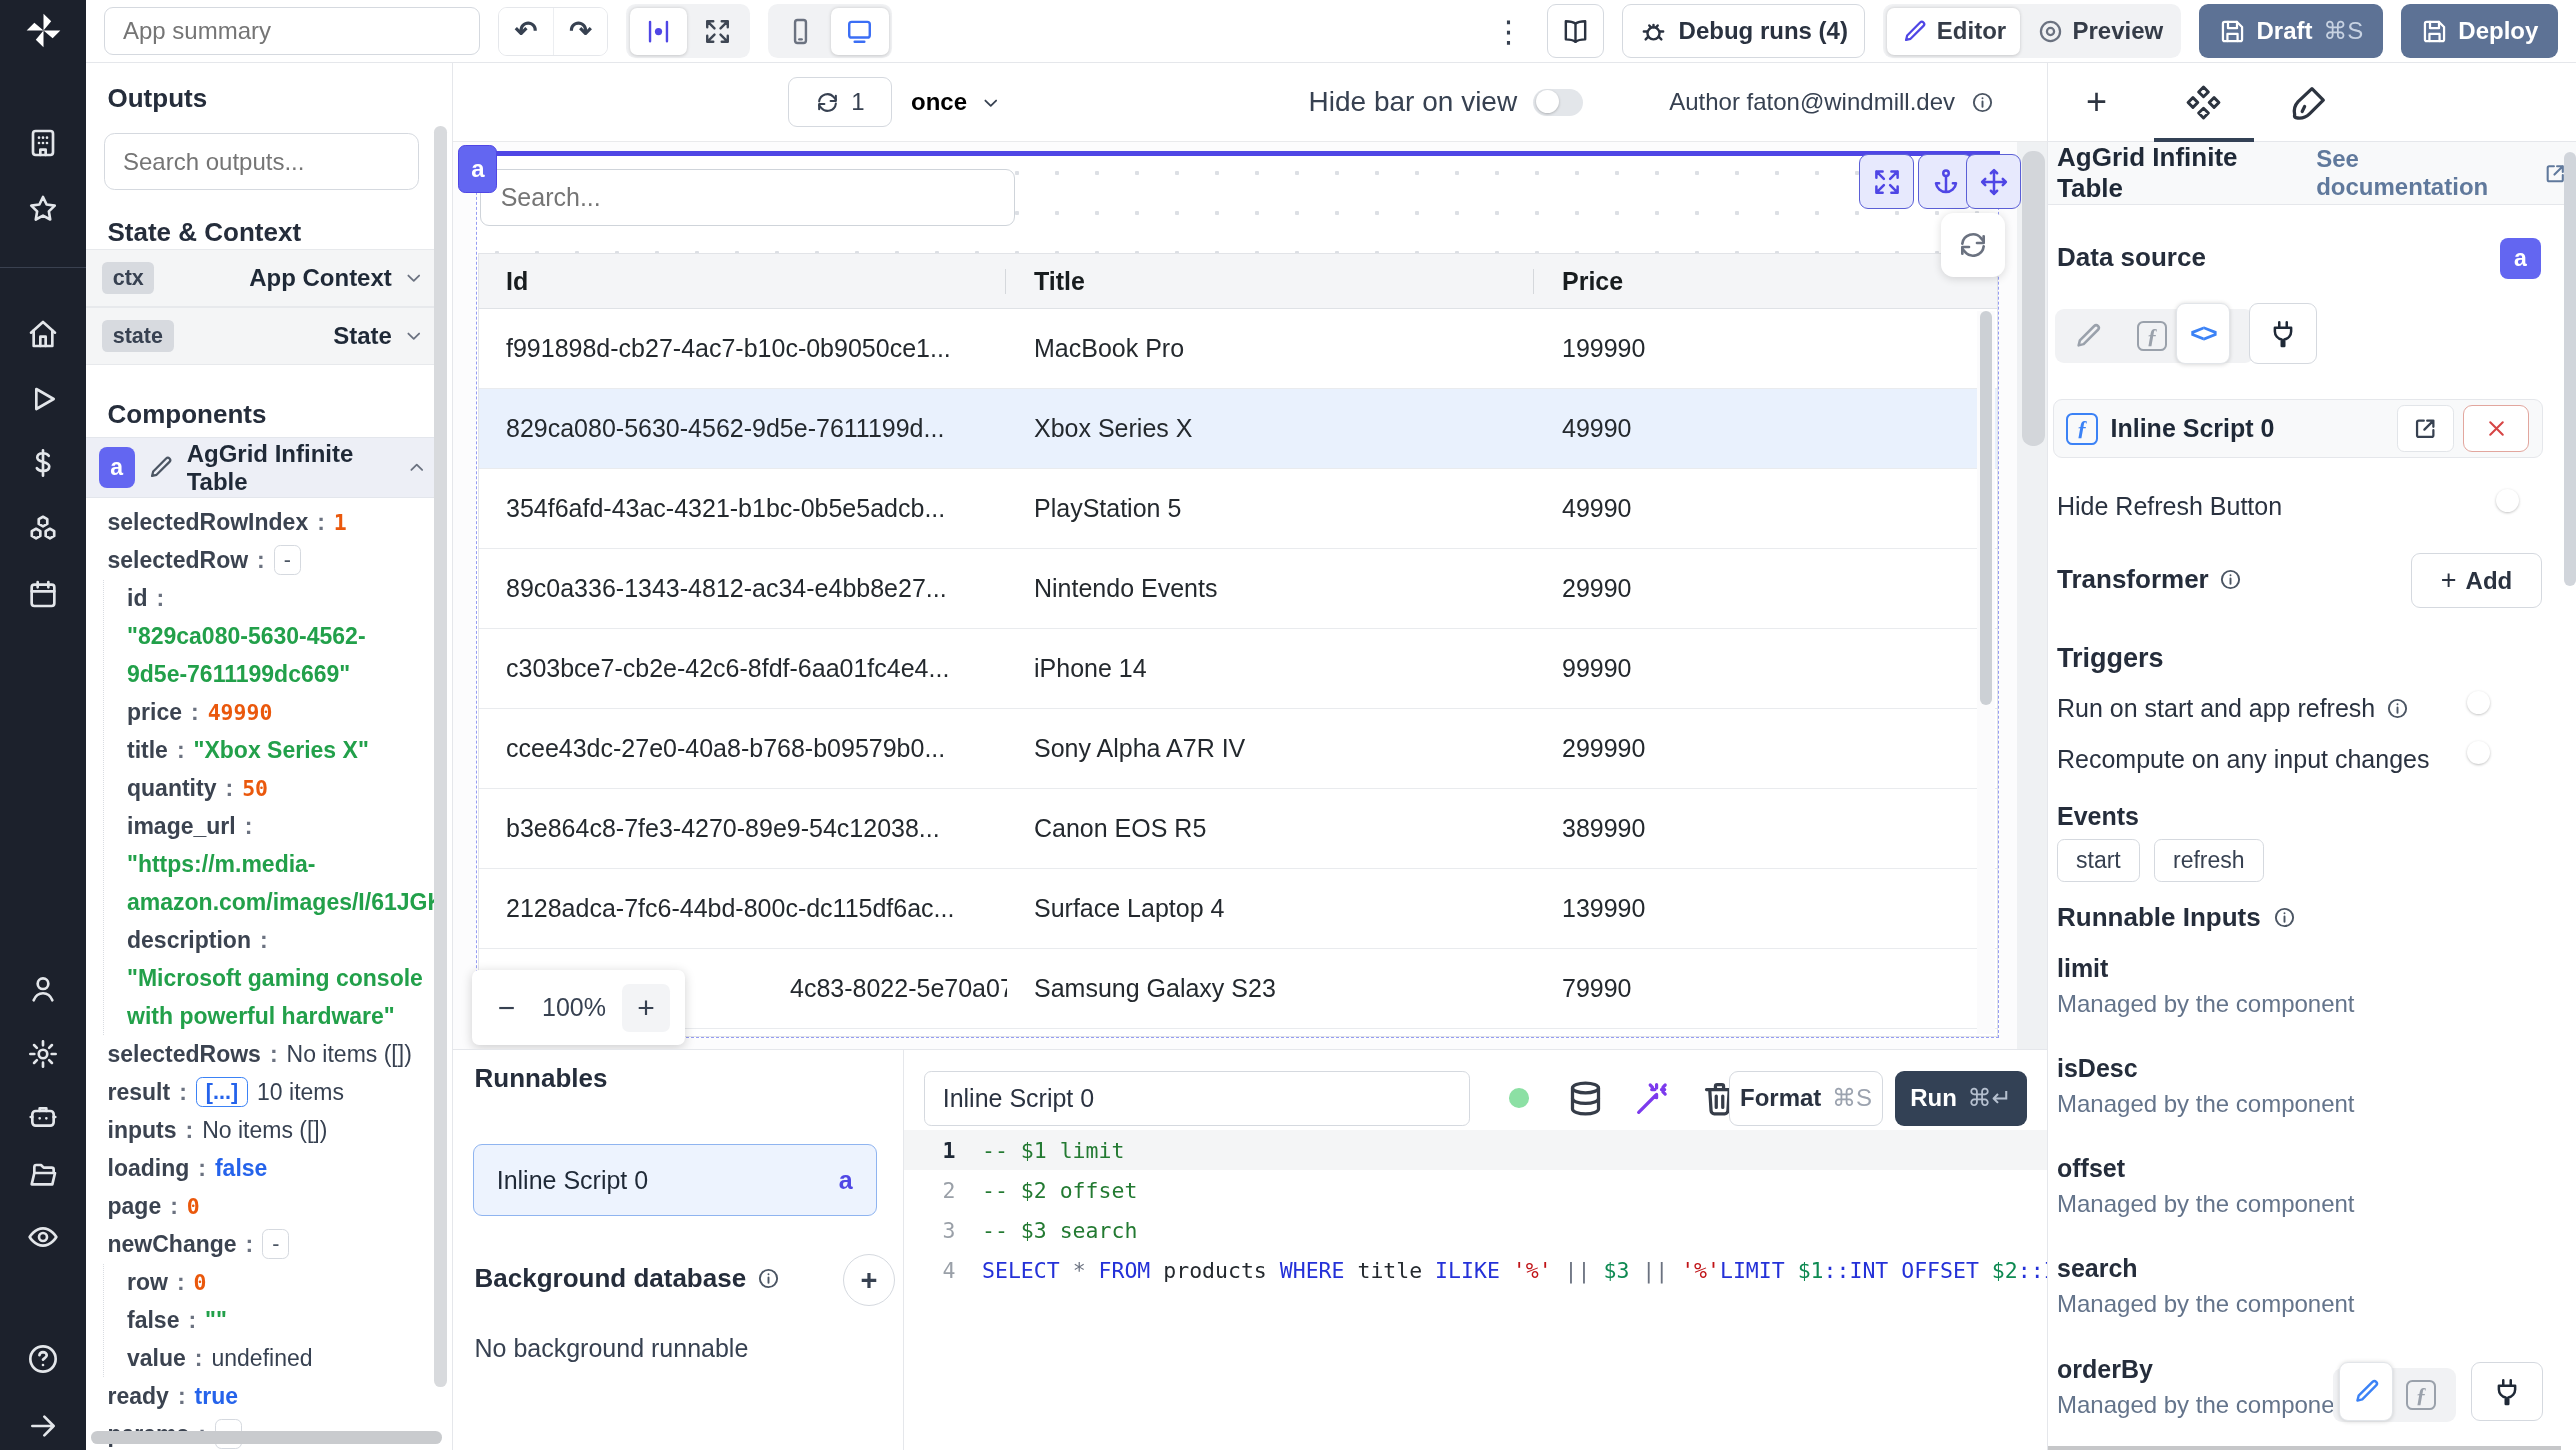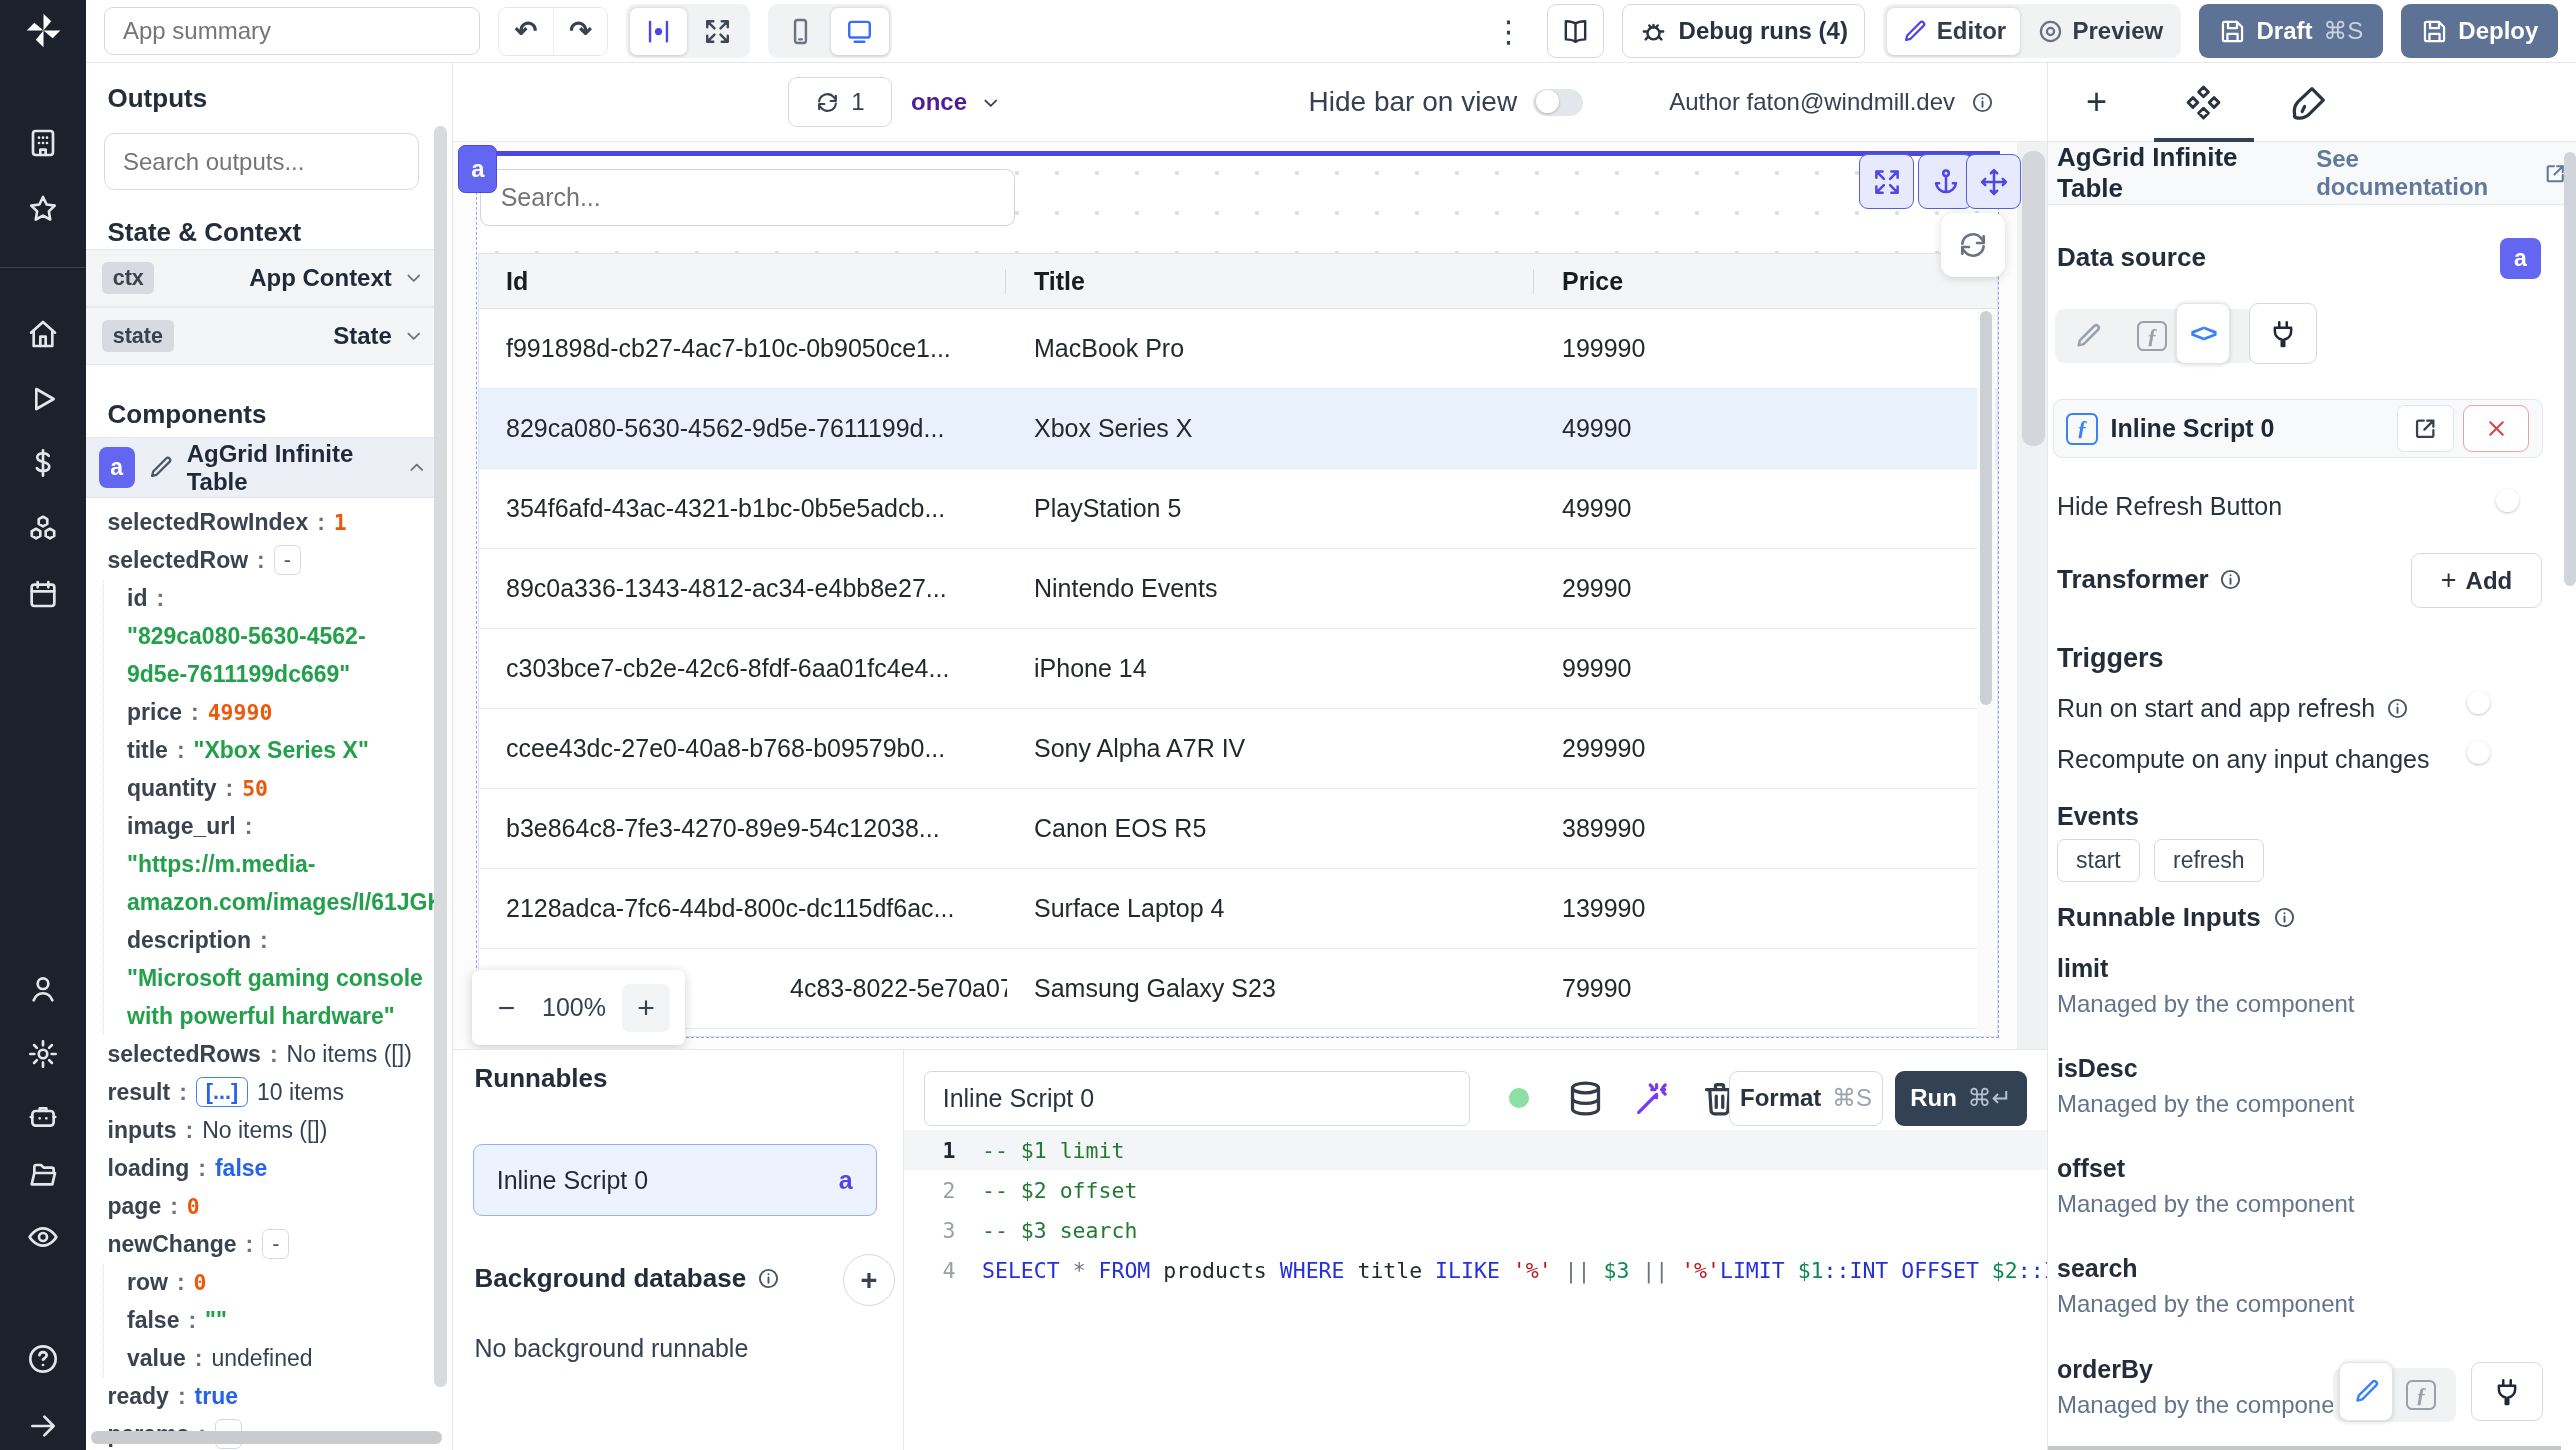--- a/index.html
+++ b/index.html
@@ -54,21 +54,21 @@
   .tv.plain{color:#374151;font-weight:400}
   .tbox{border:0.9px solid #d5d9df;border-radius:6.3px;padding:0 9px;height:30px;display:inline-flex;align-items:center;font-size:21.5px;color:#4b5563;background:#fff}
   .tbox.blue{border-color:#3b82f6;color:#2563eb;font-weight:700}
   .vscroll{position:absolute;border-radius:6.3px;background:#d8dadd}
   .hscroll{position:absolute;border-radius:6.3px;background:#c9cbce}
 
   
   #canvas{left:453px;top:63px;width:1595px;height:987px;background:#fcfcfd;z-index:10}
   #canvas-toolbar{position:absolute;left:0;top:0;width:1595px;height:79px;background:#fff;border-bottom:0.9px solid #e9eaec;display:flex;align-items:center}
   #refresh-count{position:absolute;left:335px;top:14.3px;width:104px;height:50px;border:0.9px solid #d5d9df;border-radius:9px;background:#fff;display:flex;align-items:center;justify-content:center;gap:10.7px;font-size:24px;color:#374151;cursor:pointer}
-  #schedule-dd{position:absolute;left:458px;top:14.3px;height:50px;display:flex;align-items:center;gap:12.5px;font-size:24px;font-weight:600;color:#4c1d95;cursor:pointer}
+  #schedule-dd{position:absolute;left:458px;top:14.3px;height:50px;display:flex;align-items:center;gap:12.5px;font-size:24px;font-weight:600;color:#000000;cursor:pointer}
   .toggle{width:50px;height:27px;border-radius:14.3px;background:#e3e6ea;position:relative;flex:none;cursor:pointer}
   .toggle .knob{position:absolute;left:2.7px;top:1.8px;width:23px;height:23px;border-radius:50%;background:#fff;box-shadow:0 0.9px 2.7px rgba(0,0,0,.25)}
   .toggle.on{background:#3b72f0}
   .toggle.on .knob{left:auto;right:2.7px}
   #dots-bg{position:absolute;left:23px;top:89px;width:1523px;height:886px;background:#fff;background-image:radial-gradient(circle,#dcdfe4 2px,transparent 2.5px);background-size:40px 40px;border:1.8px dashed #969df3}
   #dots-bg::before{content:'';position:absolute;left:-1.8px;right:-1.8px;top:-1.8px;height:4.5px;background:#4f46e5}
   #comp-a-badge{position:absolute;left:5.4px;top:82px;width:39px;height:48px;background:#6366f1;border:0.9px solid #4f46e5;border-radius:7.2px;color:#fff;font-size:24px;font-weight:700;display:flex;align-items:center;justify-content:center;z-index:6}
   #grid-search{position:absolute;left:27px;top:106px;width:535px;height:57px;border:0.9px solid #cfd4da;border-radius:9px;background:#fff;padding:0 19.7px;font-size:25px;color:#9aa3b0;font-family:inherit;z-index:2}
   #grid{position:absolute;left:25px;top:190px;width:1520px;height:784px;background:#fff;border:0.9px solid #e2e4e8;z-index:2;overflow:hidden}
   #grid-header{display:flex;height:55px;background:#f4f5f7;border-bottom:0.9px solid #dfe2e6;font-weight:600;color:#181d1f;position:relative}

